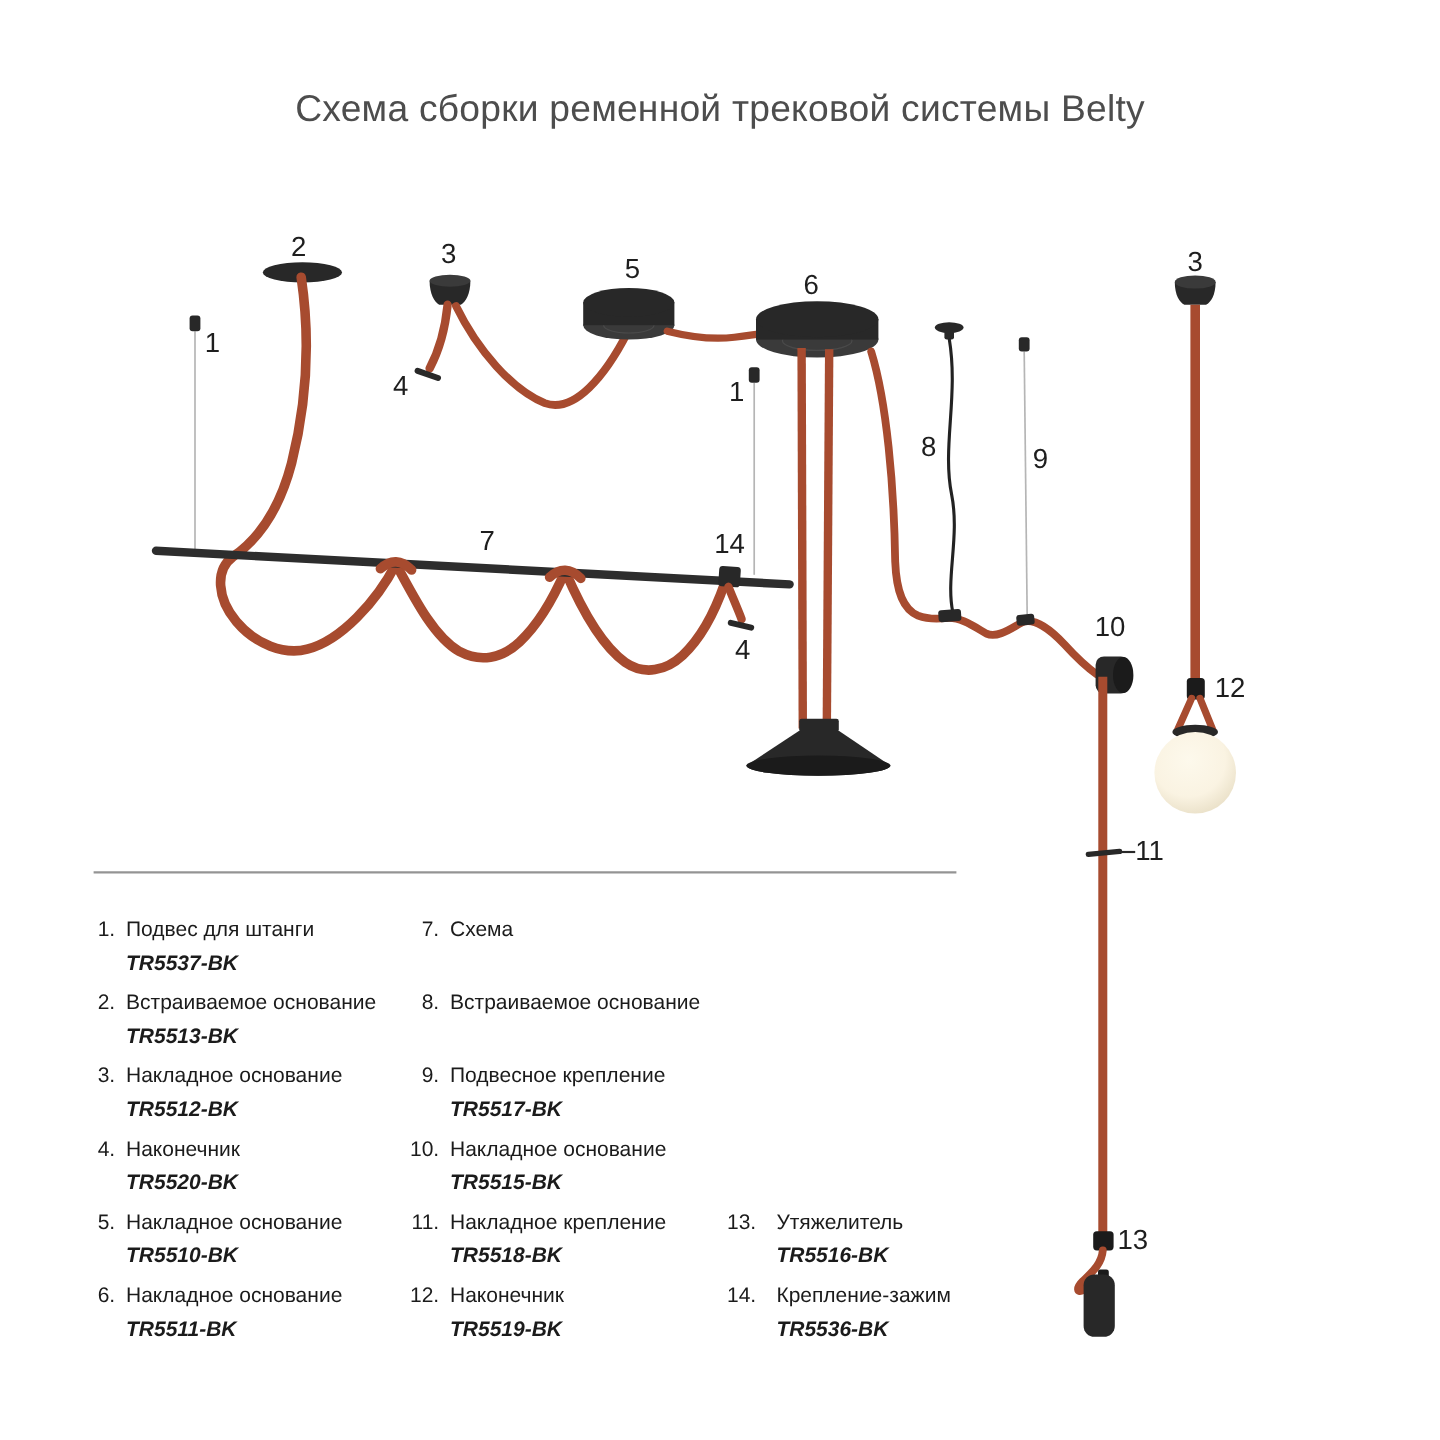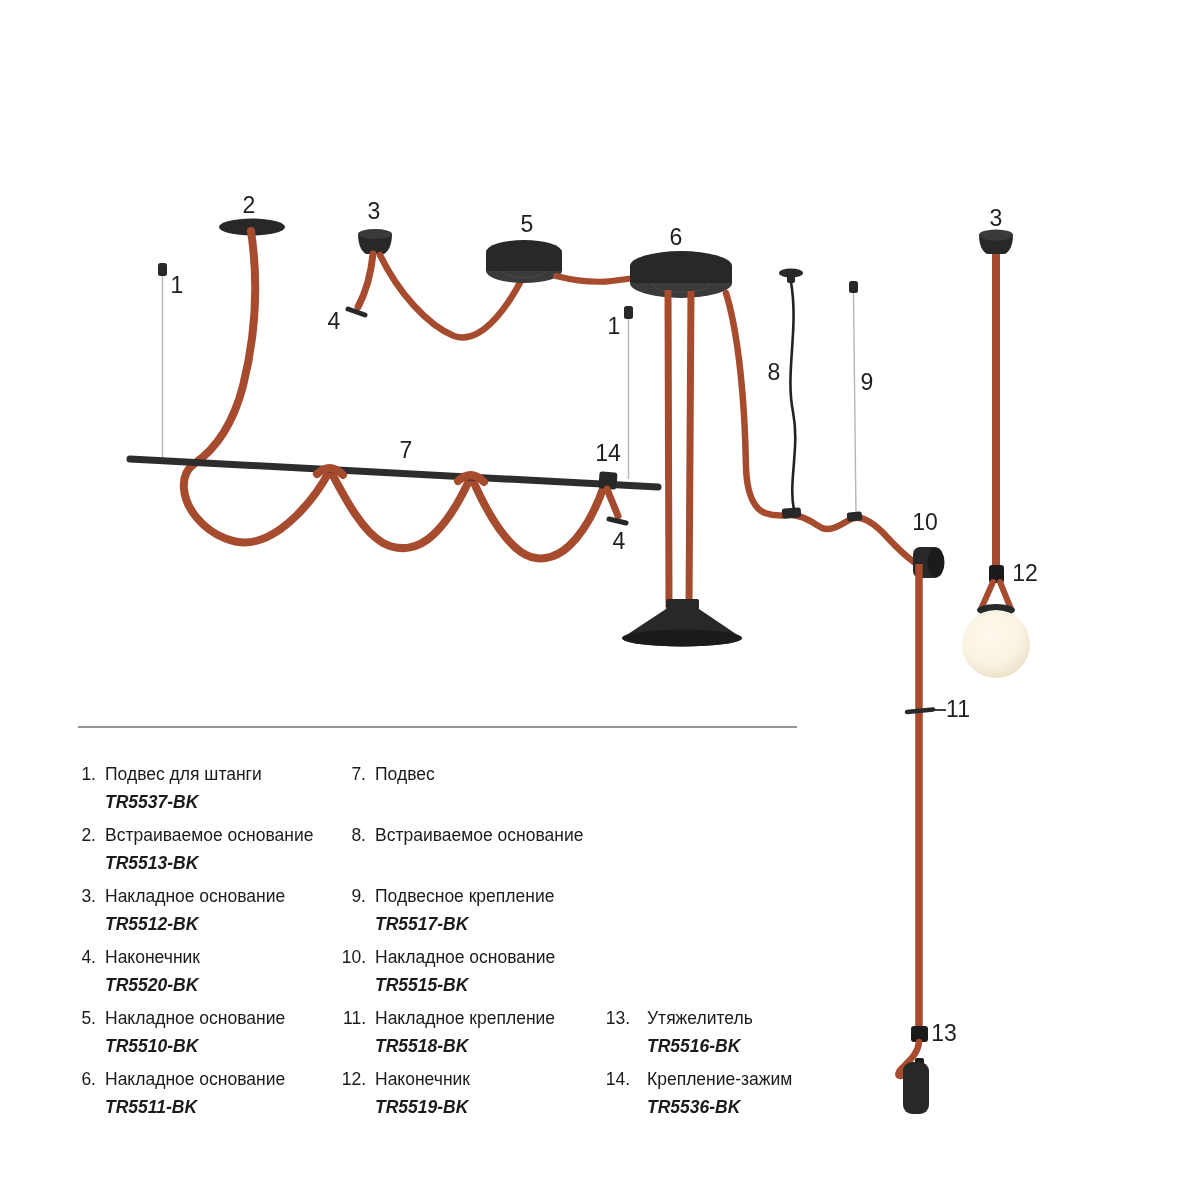--- a/index.html
+++ b/index.html
@@ -13,20 +13,21 @@
   .num{flex:none;width:38px;text-align:right;}
   .num3{flex:none;width:40px;text-align:center;}
   .txt{display:flex;flex-direction:column;}
   .cd{font-weight:bold;white-space:pre-wrap;font-style:italic;}
 </style>
 </head>
 <body>
 
 <div id="page">
 
+  <div id="title">Схема сборки ременной трековой системы Belty</div>
 
   <svg width="1200" height="1200" viewBox="0 0 1200 1200">
     <defs>
       <radialGradient id="ballGrad" cx="42%" cy="34%" r="75%">
         <stop offset="0%" stop-color="#FDF9EC"></stop>
         <stop offset="60%" stop-color="#FAF3E2"></stop>
         <stop offset="100%" stop-color="#E6DCC2"></stop>
       </radialGradient>
     </defs>
 
@@ -202,21 +203,21 @@
     <span class="num">6.</span>
     <span class="txt">
         <span class="nm">Накладное основание</span>
         <span class="cd">TR5511-BK</span>
       </span>
   </div>
 
   <div class="li" style="left:328px;top:760px">
     <span class="num">7.</span>
     <span class="txt">
-        <span class="nm">Подвес</span>
+        <span class="nm">Схема</span>
       </span>
   </div>
   <div class="li" style="left:328px;top:821px">
     <span class="num">8.</span>
     <span class="txt">
         <span class="nm">Встраиваемое основание</span>
       </span>
   </div>
   <div class="li" style="left:328px;top:882px">
     <span class="num">9.</span>

